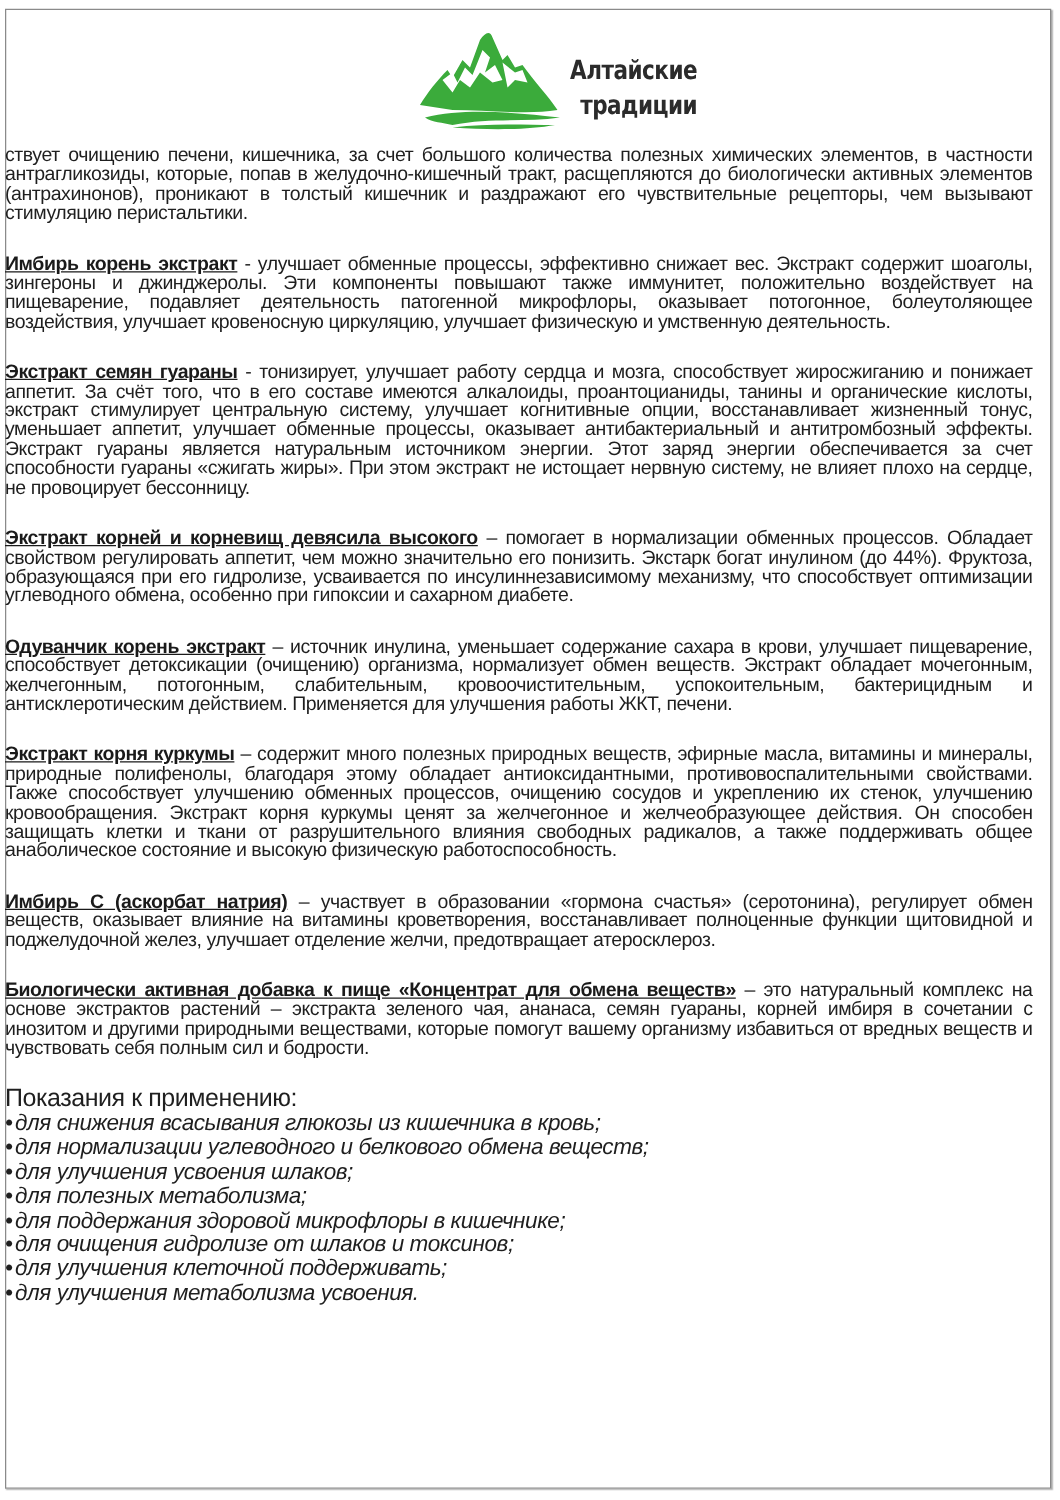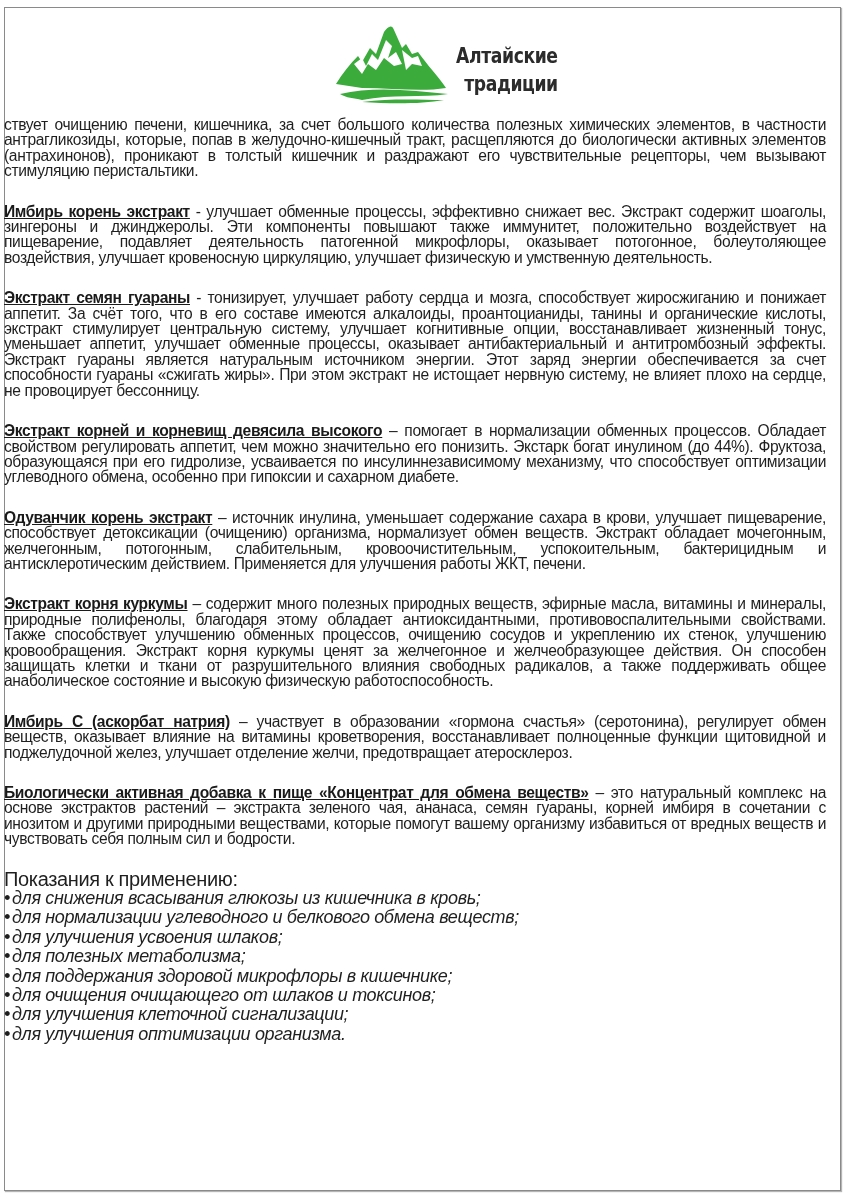--- a/index.html
+++ b/index.html
@@ -75,17 +75,17 @@
 
   <p class="para"><b>Биологически активная добавка к пище «Концентрат для обмена веществ»</b><span> – </span><span>это натуральный комплекс на основе экстрактов растений – экстракта зеленого чая, ананаса, семян гуараны, корней имбиря в сочетании с инозитом и другими природными веществами, которые помогут вашему организму избавиться от вредных веществ и чувствовать себя полным сил и бодрости.</span></p>
 
   <div class="ind-title">Показания к применению:</div>
   <ul class="ind-list">
     <li><span class="bullet">•</span><span>для снижения всасывания глюкозы из кишечника в кровь;</span></li>
     <li><span class="bullet">•</span><span>для нормализации углеводного и белкового обмена веществ;</span></li>
     <li><span class="bullet">•</span><span>для улучшения усвоения шлаков;</span></li>
     <li><span class="bullet">•</span><span>для полезных метаболизма;</span></li>
     <li><span class="bullet">•</span><span>для поддержания здоровой микрофлоры в кишечнике;</span></li>
-    <li><span class="bullet">•</span><span>для очищения очищающего от шлаков и токсинов;</span></li>
-    <li><span class="bullet">•</span><span>для улучшения клеточной сигнализации;</span></li>
-    <li><span class="bullet">•</span><span>для улучшения оптимизации организма.</span></li>
+    <li><span class="bullet">•</span><span>для очищения гидролизе от шлаков и токсинов;</span></li>
+    <li><span class="bullet">•</span><span>для улучшения клеточной поддерживать;</span></li>
+    <li><span class="bullet">•</span><span>для улучшения метаболизма усвоения.</span></li>
   </ul>
 </div>
 
 </body></html>

